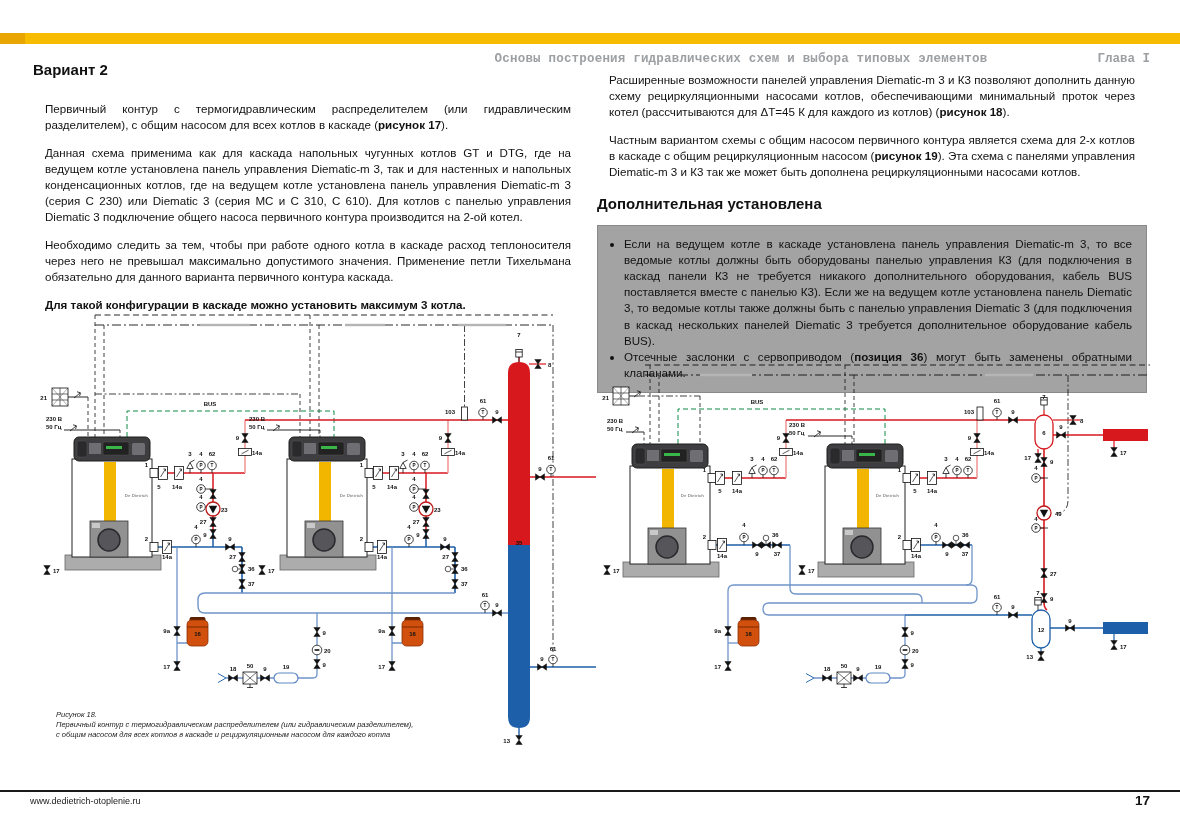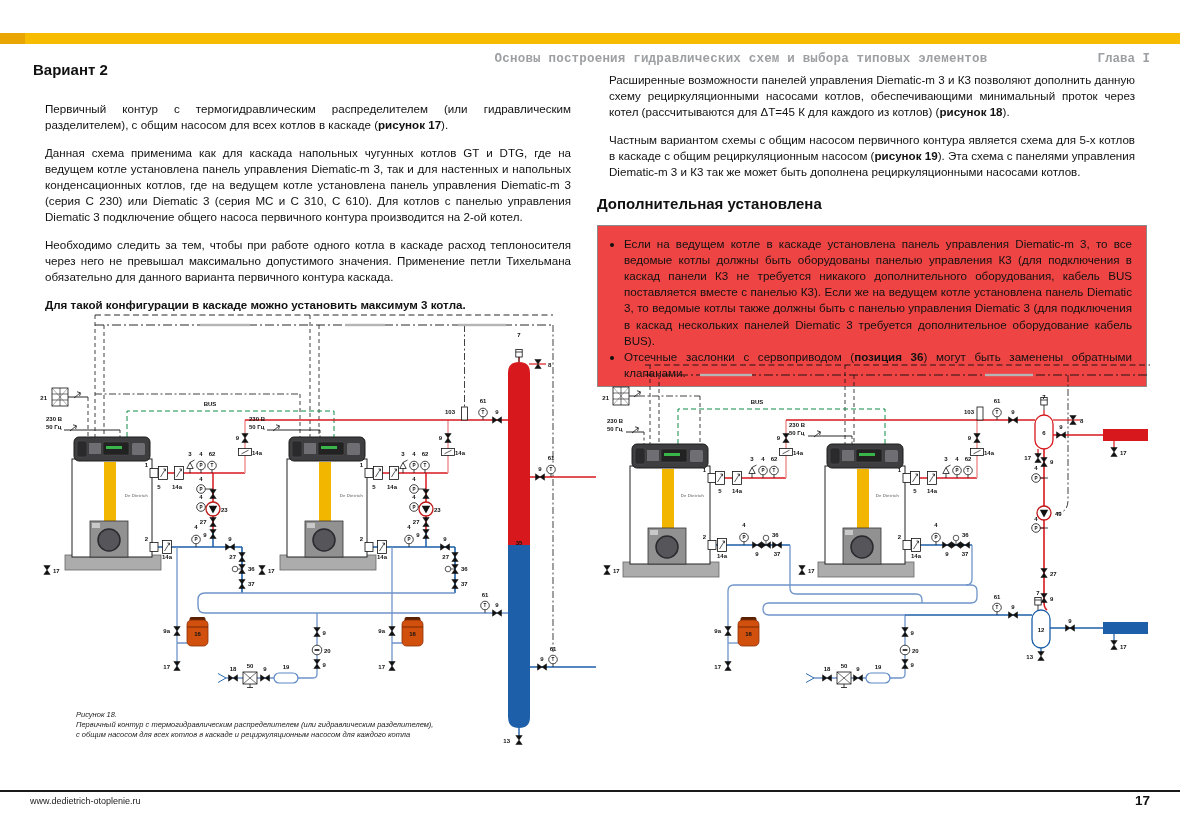--- a/index.html
+++ b/index.html
@@ -11,21 +11,21 @@
   .hdr-chapter{font-size:12.5px;font-weight:bold;color:#9DA0A3;margin-top:44px;}
   .ybar{position:absolute;top:33px;left:0;width:1180px;height:11px;background:#F7BB00;}
   .ybar .yblock{position:absolute;left:0;top:0;width:25px;height:11px;background:#E9A602;}
   
   .colL{position:absolute;left:33px;top:60px;width:550px;}
   .colR{position:absolute;left:597px;top:60px;width:550px;}
   h1.sec{font-size:15px;margin:0 0 20px 0;}
   h2.sec{font-size:15px;margin:14px 0 10px 0;}
   .body-text{font-size:11.6px;line-height:1.38;text-align:justify;}
   .body-text p{margin:12px;}
-  .infobox{border:1px solid #8a8a8a;background:#ef4444;padding:10px 14px 4px 12px;}
+  .infobox{border:1px solid #8a8a8a;background:#a3a3a3;padding:10px 14px 10px 12px;}
   .infobox ul{margin:0;padding-left:14px;}
   .infobox li{font-size:11.6px;line-height:1.4;text-align:justify;margin:0;}
   
   svg{position:absolute;}
   svg text{font-family:"Liberation Sans",sans-serif;}
   .an-l{font-size:6px;font-weight:600;fill:#111;}
   .an-g{font-size:4.6px;font-weight:700;fill:#111;}
   .an-t{font-size:4.4px;font-weight:600;fill:#8f8f8f;}
   .cap{position:absolute;font-size:7.5px;font-style:italic;color:#222;line-height:1.35;}
   .cap .ct{display:block;}
@@ -50,21 +50,21 @@
   <div class="colL body-text">
     <h1 class="sec">Вариант 2</h1>
     <p><span>Первичный контур с термогидравлическим распределителем (или гидравлическим разделителем), с общим насосом для всех котлов в каскаде (</span><strong>рисунок 17</strong><span>).</span></p>
     <p>Данная схема применима как для каскада напольных чугунных котлов GT и DTG, где на ведущем котле установлена панель управления Diematic-m 3, так и для настенных и напольных конденсационных котлов, где на ведущем котле установлена панель управления Diematic-m 3 (серия С 230) или Diematic 3 (серия МС и С 310, С 610). Для котлов с панелью управления Diematic 3 подключение общего насоса первичного контура производится на 2-ой котел.</p>
     <p>Необходимо следить за тем, чтобы при работе одного котла в каскаде расход теплоносителя через него не превышал максимально допустимого значения. Применение петли Тихельмана обязательно для данного варианта первичного контура каскада.</p>
     <p><strong>Для такой конфигурации в каскаде можно установить максимум 3 котла.</strong></p>
   </div>
 
   <div class="colR body-text">
     <p><span>Расширенные возможности панелей управления Diematic-m 3 и К3 позволяют дополнить данную схему рециркуляционными насосами котлов, обеспечивающими минимальный проток через котел (рассчитываются для ΔТ=45 К для каждого из котлов) (</span><strong>рисунок 18</strong><span>).</span></p>
-    <p><span>Частным вариантом схемы с общим насосом первичного контура является схема для 5-х котлов в каскаде с общим рециркуляционным насосом (</span><strong>рисунок 19</strong><span>). Эта схема с панелями управления Diematic-m 3 и К3 так же может быть дополнена рециркуляционными насосами котлов.</span></p>
+    <p><span>Частным вариантом схемы с общим насосом первичного контура является схема для 2-х котлов в каскаде с общим рециркуляционным насосом (</span><strong>рисунок 19</strong><span>). Эта схема с панелями управления Diematic-m 3 и К3 так же может быть дополнена рециркуляционными насосами котлов.</span></p>
     <h2 class="sec">Дополнительная установлена</h2>
     <div class="infobox">
       <ul>
         <li>Если на ведущем котле в каскаде установлена панель управления Diematic-m 3, то все ведомые котлы должны быть оборудованы панелью управления К3 (для подключения в каскад панели К3 не требуется никакого дополнительного оборудования, кабель BUS поставляется вместе с панелью К3). Если же на ведущем котле установлена панель Diematic 3, то ведомые котлы также должны быть с панелью управления Diematic 3 (для подключения в каскад нескольких панелей Diematic 3 требуется дополнительное оборудование кабель BUS).</li>
         <li><span>Отсечные заслонки с сервоприводом (</span><strong>позиция 36</strong><span>) могут быть заменены обратными клапанами.</span></li>
       </ul>
     </div>
   </div>
 
   <svg id="fig18" style="left:30px;top:300px" width="580" height="455" viewBox="30 300 580 455">
@@ -570,21 +570,21 @@
       <text x="844" y="668" text-anchor="middle" class="an-l">50</text>
       <text x="858" y="670.5" text-anchor="middle" class="an-l">9</text>
       <text x="878" y="668.5" text-anchor="middle" class="an-l">19</text>
       <text x="910.5" y="666.5" text-anchor="start" class="an-l">9</text>
       <text x="912" y="652.5" text-anchor="start" class="an-l">20</text>
       <text x="910.5" y="634.5" text-anchor="start" class="an-l">9</text>
       <text x="704" y="497" text-anchor="end" class="an-t">De Dietrich</text>
       <text x="899" y="497" text-anchor="end" class="an-t">De Dietrich</text>
     </svg>
 
-  <div class="cap" style="left:76px;top:710px;width:470px">
+  <div class="cap" style="left:56px;top:710px;width:470px">
     <span class="ct">Рисунок 18.</span>
     <span class="ct">Первичный контур с термогидравлическим распределителем (или гидравлическим разделителем),</span>
     <span class="ct">с общим насосом для всех котлов в каскаде и рециркуляционным насосом для каждого котла</span>
   </div>
 
   <div class="fline"></div>
   <div class="fsite">www.dedietrich-otoplenie.ru</div>
   <div class="fpage">17</div>
 
 </div>

